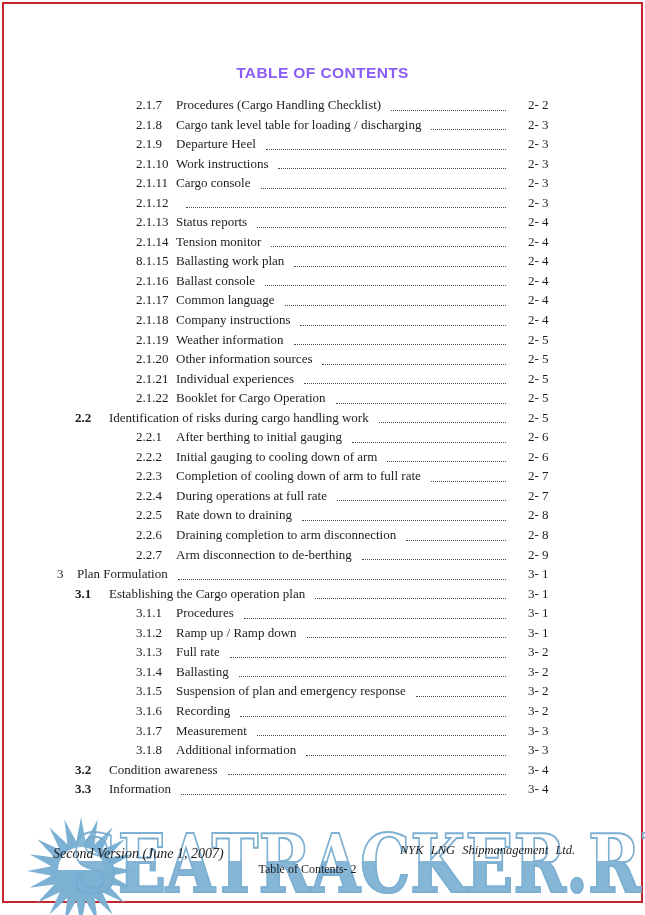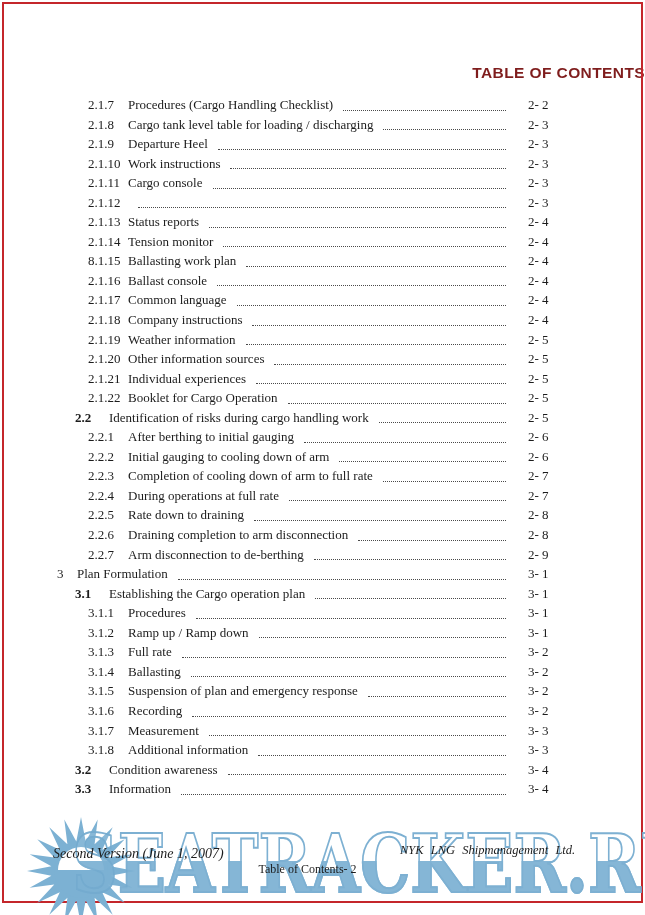--- a/index.html
+++ b/index.html
@@ -13,35 +13,35 @@
   }
   .border-frame {
     position:absolute; left:2px; top:2px;
     width:637px; height:897px;
     border:2px solid #c4262b;
     pointer-events:none;
     z-index:1;
   }
   .page-title {
     margin:0; padding-top:64px; padding-bottom:13px;
-    text-align:right;
+    text-align:center;
     font-family:"Liberation Sans", sans-serif;
     font-weight:bold; font-size:15.5px; letter-spacing:0.4px;
-    color:#7f1d1d;
+    color:#8b5cf6;
   }
   .toc-list { margin:0 85px 0 55px; position:relative; z-index:2; }
   .toc-row {
     display:flex; align-items:baseline;
     font-size:13px; line-height:19.55px;
     white-space:nowrap;
   }
   .toc-row .num { flex:none; }
   .toc-row.lvl1 { padding-left:2px; }  .toc-row.lvl1 .num { min-width:20px; }
   .toc-row.lvl2 { padding-left:20px; } .toc-row.lvl2 .num { min-width:34px;font-weight:bold; }
-  .toc-row.lvl3 { padding-left:33px; } .toc-row.lvl3 .num { min-width:40px; }
+  .toc-row.lvl3 { padding-left:33px; } .toc-row.lvl3 .num { min-width:40px;margin-left:48px; }
   .toc-row .entry-title { flex:none; }
   .toc-row .leader {
     flex:1 1 auto; min-width:18px;
     align-self:flex-end;
     border-bottom:1.6px dotted #4a4a4a;
     margin:0 0 4px 10px;
   }
   .toc-row .pageno { flex:none; width:32px; margin-left:22px; text-align:left; }
   .footer-center {
     position:absolute; left:0; right:30px; top:817px;

